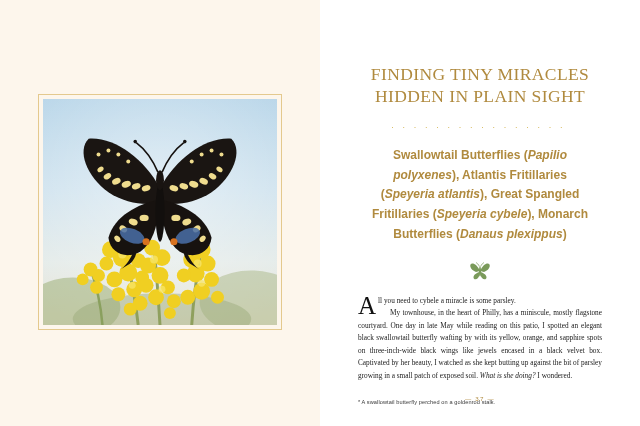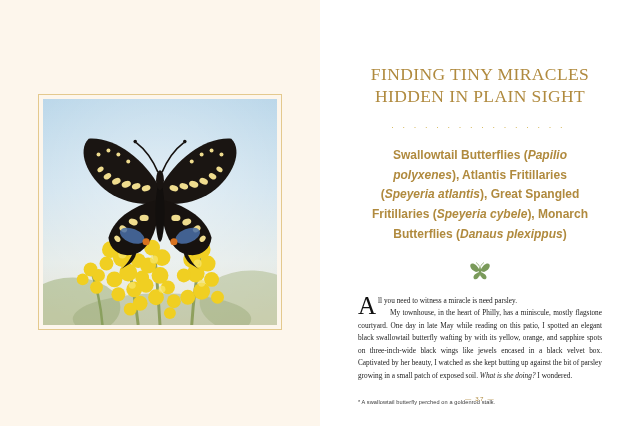--- a/index.html
+++ b/index.html
@@ -318,21 +318,21 @@
           <path d="M11 10.5 C8.5 12 5 13 4.5 16 C4.3 18.4 7 19.2 9 17 C10.2 15.6 10.8 13 11 11.5 Z"></path>
           <path d="M11 10.5 C13.5 12 17 13 17.5 16 C17.7 18.4 15 19.2 13 17 C11.8 15.6 11.2 13 11 11.5 Z"></path>
           <ellipse cx="11" cy="10.5" rx="1" ry="5"></ellipse>
           <path d="M10.4 5.6 C9.6 3.4 8.2 2.2 7 1.6" stroke="#7a9a5a" stroke-width="0.7" fill="none"></path>
           <path d="M11.6 5.6 C12.4 3.4 13.8 2.2 15 1.6" stroke="#7a9a5a" stroke-width="0.7" fill="none"></path>
         </g>
       </svg>
     </div>
 
     <div class="body-copy">
-      <p class="first"><span class="dropcap">A</span><span>ll you need to witness a miracle is need parsley.</span></p>
+      <p class="first"><span class="dropcap">A</span><span>ll you need to cybele a miracle is some parsley.</span></p>
       <p>My townhouse, in the heart of Philly, has a miniscule, mostly flagstone courtyard. One day in late May while reading on this patio, I spotted an elegant black swallowtail butterfly wafting by with its yellow, orange, and sapphire spots on three-inch-wide black wings like jewels encased in a black velvet box. Captivated by her beauty, I watched as she kept butting up against the bit of parsley growing in a small patch of exposed soil. <em>What is she doing?</em> I wondered.</p>
     </div>
 
     <div class="caption">* A swallowtail butterfly perched on a goldenrod stalk.</div>
 
     <div class="folio">— 37 —</div>
   </div>
 
   <div class="gutter"></div>
 </div>

